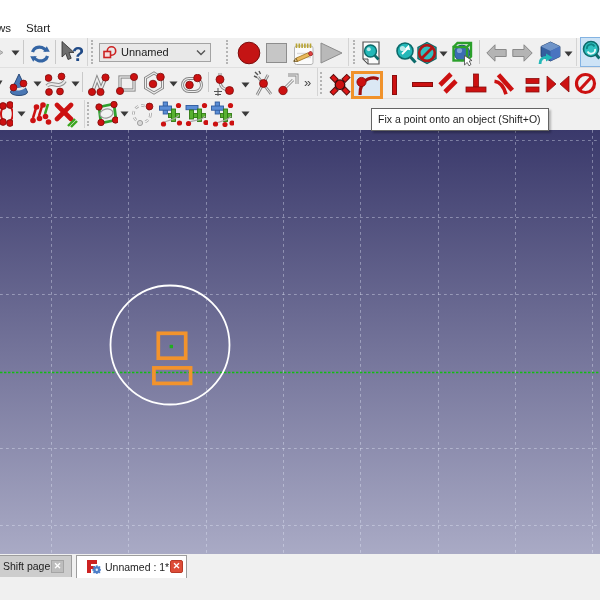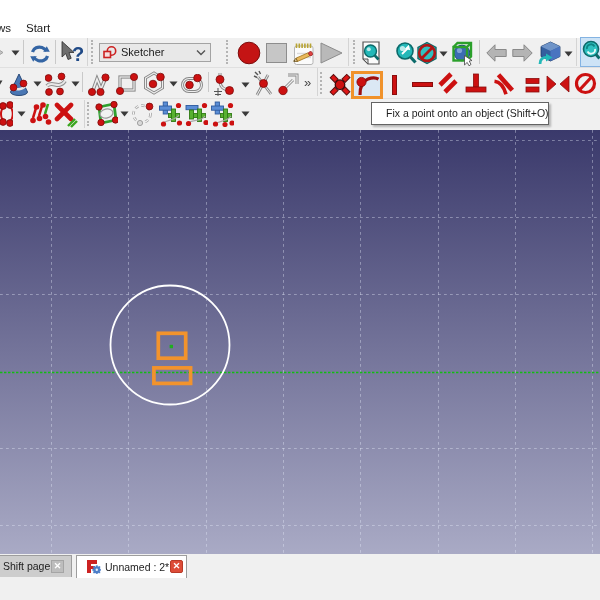--- a/index.html
+++ b/index.html
@@ -43,21 +43,21 @@
   </svg>
   <div class="sep" style="left:87px;top:38px;height:28px;background:#d4d4d4;"></div>
   <div class="handle" style="left:91px;top:40px;height:24px;"></div>
 
   <div class="abs" style="left:99px;top:43px;width:112px;height:19px;background:#e8e8e8;
        border:1px solid #a3a3a3;box-sizing:border-box;"></div>
   <svg class="abs" style="left:103px;top:46px;" width="14" height="13" viewBox="0 0 14 13">
     <circle cx="8.5" cy="5" r="4.2" fill="none" stroke="#cc2222" stroke-width="1.6"></circle>
     <rect x="1" y="5.5" width="6.5" height="6" fill="#f6dede" stroke="#cc2222" stroke-width="1.6"></rect>
   </svg>
-  <div class="abs" style="left:121px;top:46px;font-size:11px;color:#1b1b1b;">Sketcher</div>
+  <div class="abs" style="left:121px;top:46px;font-size:11px;color:#1b1b1b;">Unnamed</div>
   <svg class="abs" style="left:196px;top:49px;" width="10" height="7">
       <polyline points="1,1.5 5,5.5 9,1.5" fill="none" stroke="#555" stroke-width="1.4"></polyline>
     </svg>
   <div class="handle" style="left:226px;top:40px;height:24px;"></div>
 
   <svg class="abs" style="left:237px;top:41px;" width="24" height="24">
       <circle cx="12" cy="12" r="10.8" fill="#c41414" stroke="#7c0d0d" stroke-width="1"></circle>
     </svg>
 
   <div class="abs" style="left:266px;top:43px;width:21px;height:20px;background:#c6c6c6;border:1px solid #8d8d8d;box-sizing:border-box;"></div>
@@ -468,21 +468,21 @@
         <rect x="9.8" y="13.2" width="2" height="1.6"></rect>
       <rect x="6.4" y="9.8" width="2" height="2"></rect>
         <rect x="13.2" y="9.8" width="1.6" height="2"></rect>
       <rect x="7.2" y="7.2" width="2" height="2"></rect>
         <rect x="12.4" y="7.2" width="1.8" height="1.8"></rect>
       <rect x="7.2" y="12.4" width="1.8" height="1.8"></rect>
         <rect x="12.4" y="12.4" width="1.8" height="1.8"></rect>
     </g>
     <circle cx="10.8" cy="10.8" r="1.2" fill="#e8eef8"></circle>
   </svg>
-  <div class="abs" style="left:105px;top:561px;font-size:10.5px;color:#222;">Unnamed : 2*</div>
+  <div class="abs" style="left:105px;top:561px;font-size:10.5px;color:#222;">Unnamed : 1*</div>
   <div class="abs" style="left:170px;top:560px;width:13px;height:13px;background:#dd4c38;
        border:1px solid #b93a27;border-radius:2px;box-sizing:border-box;color:#fff;font-size:9px;
        font-weight:bold;text-align:center;line-height:11px;">✕</div>
 
-  <div class="abs" style="left:371px;top:102px;width:178px;height:23px;background:#ffffff;
+  <div class="abs" style="left:371px;top:108px;width:178px;height:23px;background:#ffffff;
        border:1px solid #646464;box-sizing:border-box;box-shadow:2px 2px 2px rgba(0,0,0,0.25);
-       font-size:10.5px;color:#1f1f1f;line-height:21px;padding-left:14px;white-space:nowrap;overflow:hidden;">Fix a point onto an object (Shift+O)</div>
+       font-size:10.5px;color:#1f1f1f;line-height:21px;padding-left:6px;white-space:nowrap;overflow:hidden;">Fix a point onto an object (Shift+O)</div>
 </div>
 
 </body></html>

